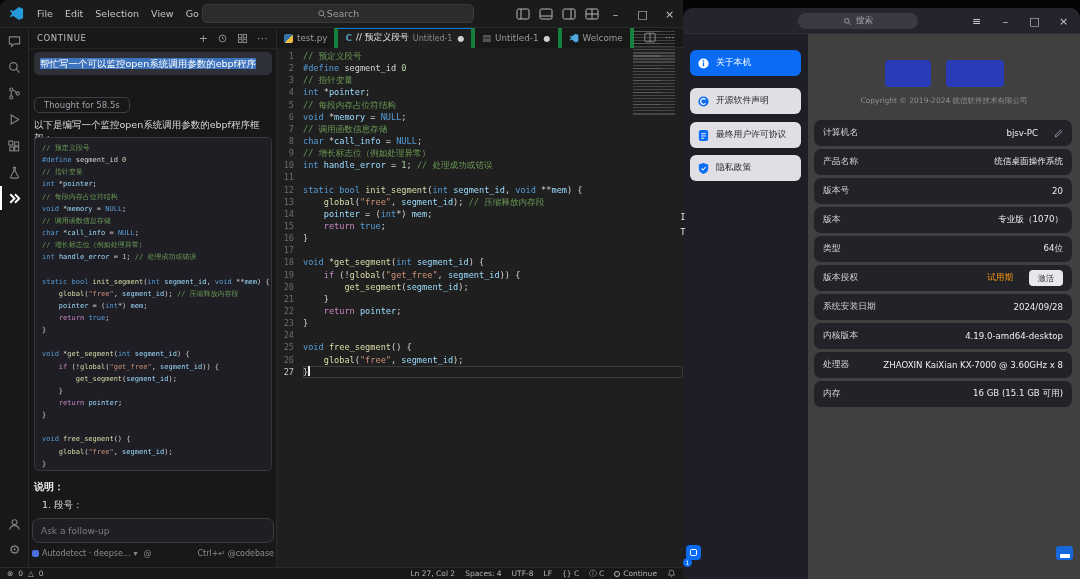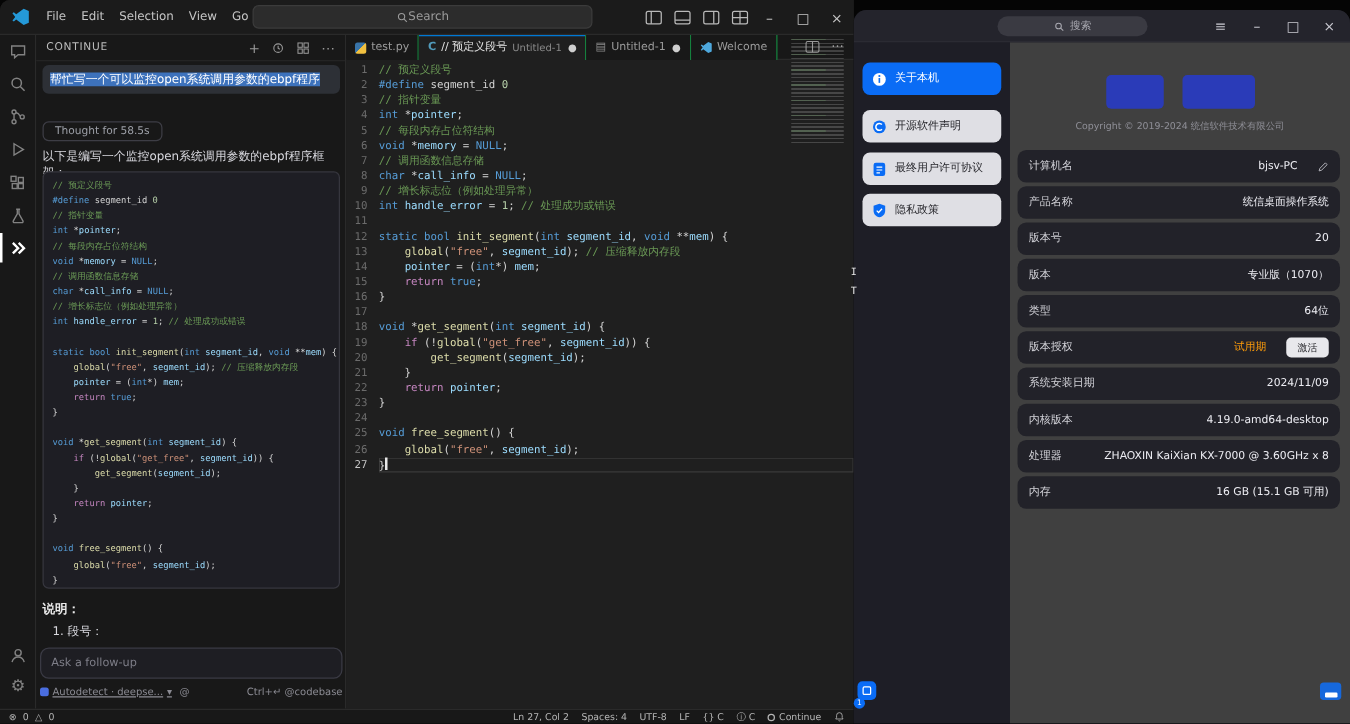--- a/index.html
+++ b/index.html
@@ -35,27 +35,27 @@
   .thought{position:absolute;left:5px;top:69px;border:1px solid #3d3d45;border-radius:5px;padding:2px 9px;font-size:8.5px;color:#9da0a8;text-align:right;}
   .intro{position:absolute;left:5px;top:91px;width:240px;font-size:9.5px;color:#d8d8de;}
   .chat-codeblock{position:absolute;left:5px;top:109px;width:238px;height:334px;background:#1e1e24;border:1px solid #36363e;border-radius:5px;
                   padding:5px 7px;overflow:hidden;font-family:"DejaVu Sans Mono","Liberation Mono",monospace;font-size:7px;line-height:11.9px;white-space:pre;}
   .notes-title{position:absolute;left:5px;top:452px;font-size:10px;font-weight:bold;color:#ececec;}
   .notes-item{position:absolute;left:13px;top:471px;font-size:9.5px;color:#d8d8de;}
   .chat-input{position:absolute;left:3px;top:490px;width:242px;height:25px;background:#1e1e23;border:1px solid #3a3a44;border-radius:7px;
               display:flex;align-items:center;padding:0 8px;font-size:9px;color:#7e7e88;}
   .chat-bottom{position:absolute;left:3px;top:521px;width:242px;display:flex;align-items:center;gap:6px;font-size:8px;color:#8b8b93;}
   .cb-right{margin-left:auto;}
-  .model-chip{display:flex;align-items:center;gap:3px;text-decoration:underline;}
+  .model-chip{display:flex;align-items:center;gap:3px;}
   .model-cube{width:7px;height:7px;border-radius:2px;background:#4a6ee0;}
 
   
   .editor{position:absolute;left:277px;top:28px;width:406px;height:539px;background:#1f1f1f;}
   .tabbar{position:absolute;left:0;top:0;width:406px;height:20px;background:#181818;display:flex;border-bottom:1px solid #2a2a2a;}
-  .tab{display:flex;align-items:center;gap:4px;padding:0 7px;font-size:8.8px;color:#9b9b9b;border-right:1px solid #15803d;background:#181818;height:20px;white-space:nowrap;}
+  .tab{display:flex;align-items:center;gap:4px;padding:0 7px;font-size:8.8px;color:#9b9b9b;border-right:4px solid #15803d;background:#181818;height:20px;white-space:nowrap;}
   .tab.active{background:#1f1f1f;color:#e6e6e6;box-shadow:inset 0 1px 0 #0078d4;}
   .tab .desc{color:#8a8a8a;font-size:8px;}
   .tab .dot{color:#cfcfcf;font-size:8px;margin-left:1px;}
   .c-icon{color:#519aba;font-weight:bold;font-size:9px;}
   .py-icon{width:9px;height:9px;border-radius:2px;background:linear-gradient(135deg,#3974a8 50%,#f0c040 50%);}
   .file-icon{color:#8a8a8a;font-size:9px;}
   .tab-actions{margin-left:auto;display:flex;gap:9px;padding-right:8px;align-items:center;color:#9a9a9a;font-size:10px;}
 
   .code-area{position:absolute;left:0;top:20px;width:406px;height:519px;overflow:hidden;padding-top:2px;
              font-family:"DejaVu Sans Mono","Liberation Mono",monospace;font-size:8.6px;line-height:12.15px;}
@@ -450,21 +450,21 @@
           <div class="info-row">
             <span class="ir-label">版本授权</span>
             <span class="ir-value">
               <span style="color: rgb(255, 157, 10);">试用期</span>
               <button class="activate-btn">激活</button>
             </span>
           </div>
           <div class="info-row">
             <span class="ir-label">系统安装日期</span>
             <span class="ir-value">
-              <span>2024/11/09</span>
+              <span>2024/09/28</span>
             </span>
           </div>
           <div class="info-row">
             <span class="ir-label">内核版本</span>
             <span class="ir-value">
               <span>4.19.0-amd64-desktop</span>
             </span>
           </div>
           <div class="info-row">
             <span class="ir-label">处理器</span>

